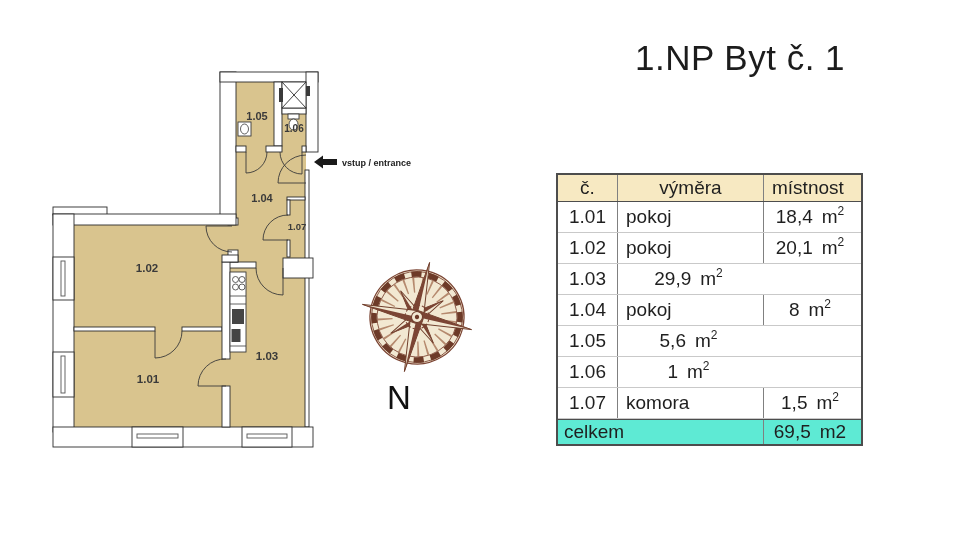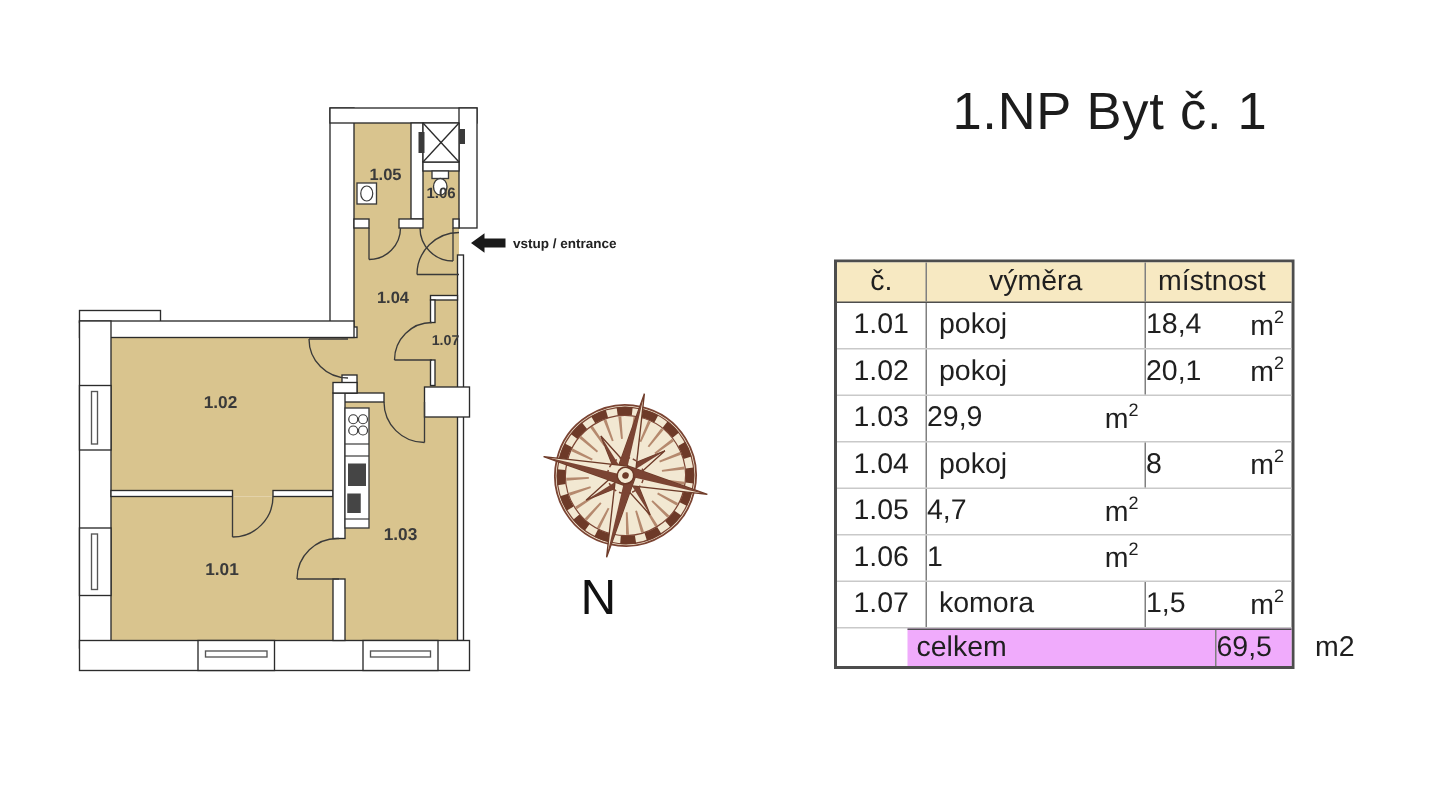--- a/index.html
+++ b/index.html
@@ -1,34 +1,34 @@
 <!DOCTYPE html>
 <html><head>
 <meta charset="utf-8">
 <style>
   html,body{margin:0;padding:0;background:#ffffff;}
   .stage{position:relative;width:960px;height:540px;overflow:hidden;background:#fff;
          font-family:"Liberation Sans",sans-serif;color:#1f1f1f;}
   .plan-svg{position:absolute;left:0;top:0;width:960px;height:540px;}
-  .page-title{position:absolute;left:580px;top:55px;width:320px;text-align:center;
+  .page-title{position:absolute;left:580px;top:38px;width:320px;text-align:center;
               font-size:35px;letter-spacing:0.5px;color:#1c1c1c;white-space:nowrap;}
   
   .areas-table{position:absolute;left:556px;top:173px;width:303px;
                border:2px solid #4d4d4d;font-size:19px;}
   .tr{display:grid;grid-template-columns:60px 146px 97px;height:30px;
       border-bottom:1px solid #c9c9c9;}
   .tr:last-child{border-bottom:none;}
   .tr-head{height:26px;background:#f7e9c2;border-bottom:1.5px solid #4d4d4d;}
-  .tr-foot{height:24px;background:#f0abfc;border-top:1.5px solid #4d4d4d;
-           grid-template-columns:206px 97px;margin-left:47px;}
+  .tr-foot{height:24px;background:#5eead4;border-top:1.5px solid #4d4d4d;
+           grid-template-columns:206px 97px;}
   .td{display:flex;align-items:center;border-right:1px solid #808080;overflow:hidden;}
   .td:last-child{border-right:none;}
   .c-num{justify-content:center;}
   .c-room{padding-left:8px;justify-content:flex-start;}
-  .c-area{justify-content:space-between;padding-right:5px;}
+  .c-area{justify-content:center;padding-right:5px;}
   .unit{margin-left:9px;white-space:nowrap;}
   .unit sup{font-size:12px;position:relative;top:-1px;}
   .c-foot-label{padding-left:6px;justify-content:flex-start;border-right:1px solid #808080;}
 </style>
 </head>
 <body>
 
 <div class="stage">
 
   <svg class="plan-svg" viewBox="0 0 960 540">
@@ -233,21 +233,21 @@
       <div class="td c-num">1.04</div>
       <div class="td c-room">pokoj</div>
       <div class="td c-area">
           <span>8</span>
           <span class="unit"><span>m</span><sup>2</sup></span>
         </div>
     </div>
     <div class="tr">
       <div class="td c-num">1.05</div>
       <div class="td c-area">
-          <span>4,7</span>
+          <span>5,6</span>
           <span class="unit"><span>m</span><sup>2</sup></span>
         </div>
     </div>
     <div class="tr">
       <div class="td c-num">1.06</div>
       <div class="td c-area">
           <span>1</span>
           <span class="unit"><span>m</span><sup>2</sup></span>
         </div>
     </div>

